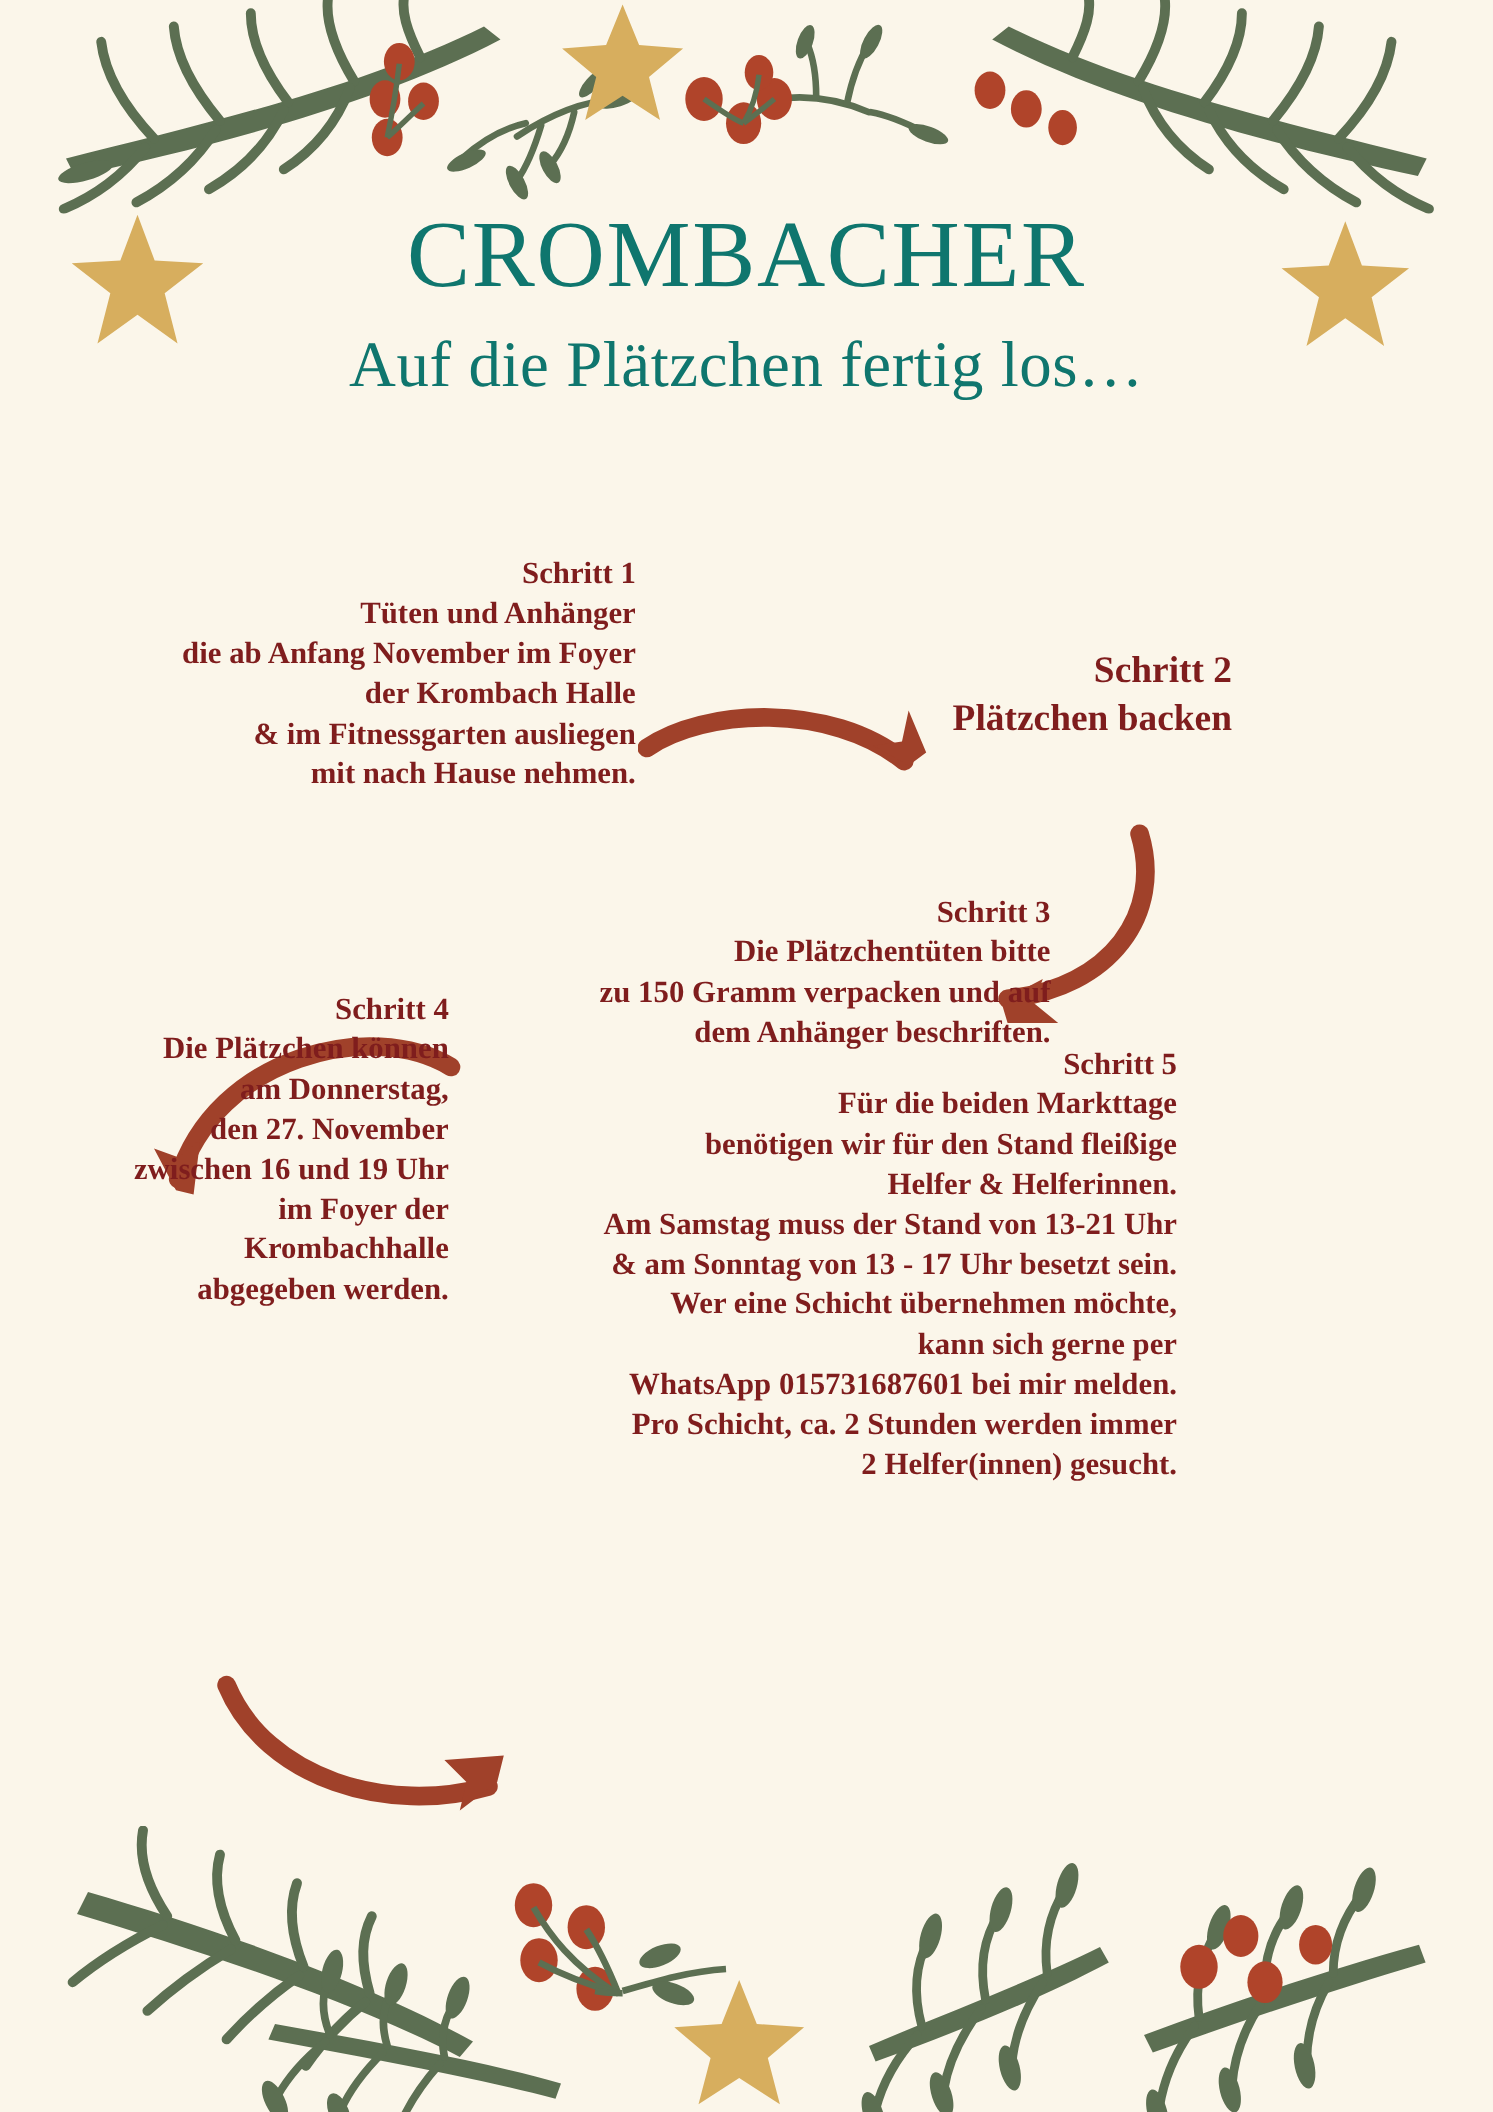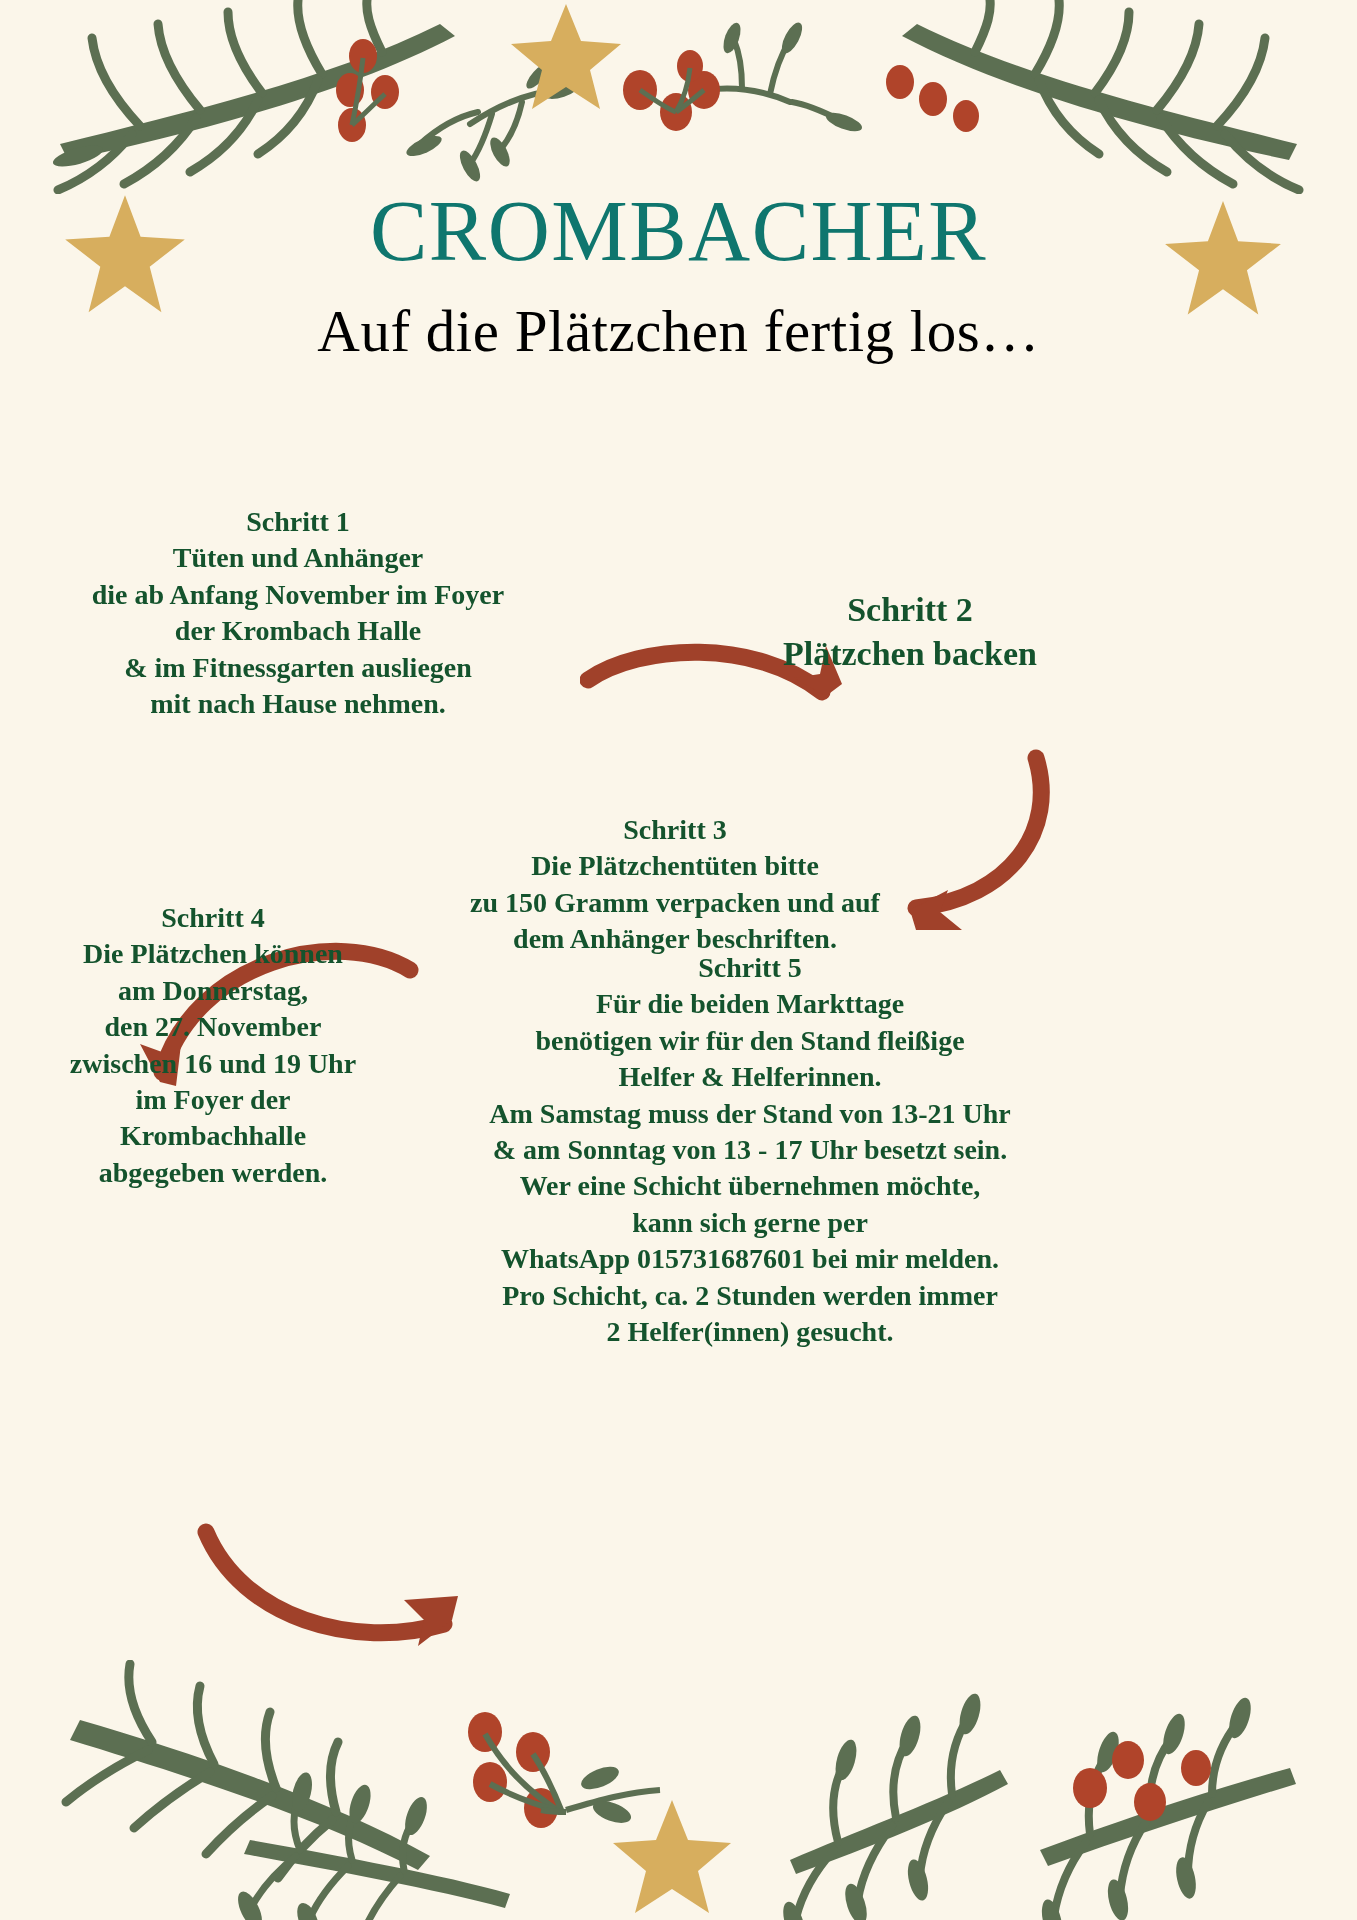--- a/index.html
+++ b/index.html
@@ -44,37 +44,37 @@
     color: #0f766e;
     font-size: 86px;
     line-height: 1.06;
     letter-spacing: 1.5px;
     font-weight: 400;
     margin: 0;
     padding: 0 40px;
   }
   .poster-subtitle {
     font-family: "Liberation Serif", serif;
-    color: #000000;
+    color: #0f766e;
     font-size: 59px;
     font-weight: 400;
     line-height: 1.1;
     margin: 22px 0 0 0;
     letter-spacing: 0.5px;
   }
   .star {
     position: absolute;
     pointer-events: none;
   }
   .step {
     position: absolute;
-    color: #14532d;
+    color: #7f1d1d;
     font-family: "Liberation Serif", serif;
     font-weight: bold;
-    text-align: center;
+    text-align: right;
     line-height: 1.30;
   }
   .step .head {
     display: block;
   }
   .step .line {
     display: block;
     white-space: nowrap;
   }
   .step1 {

